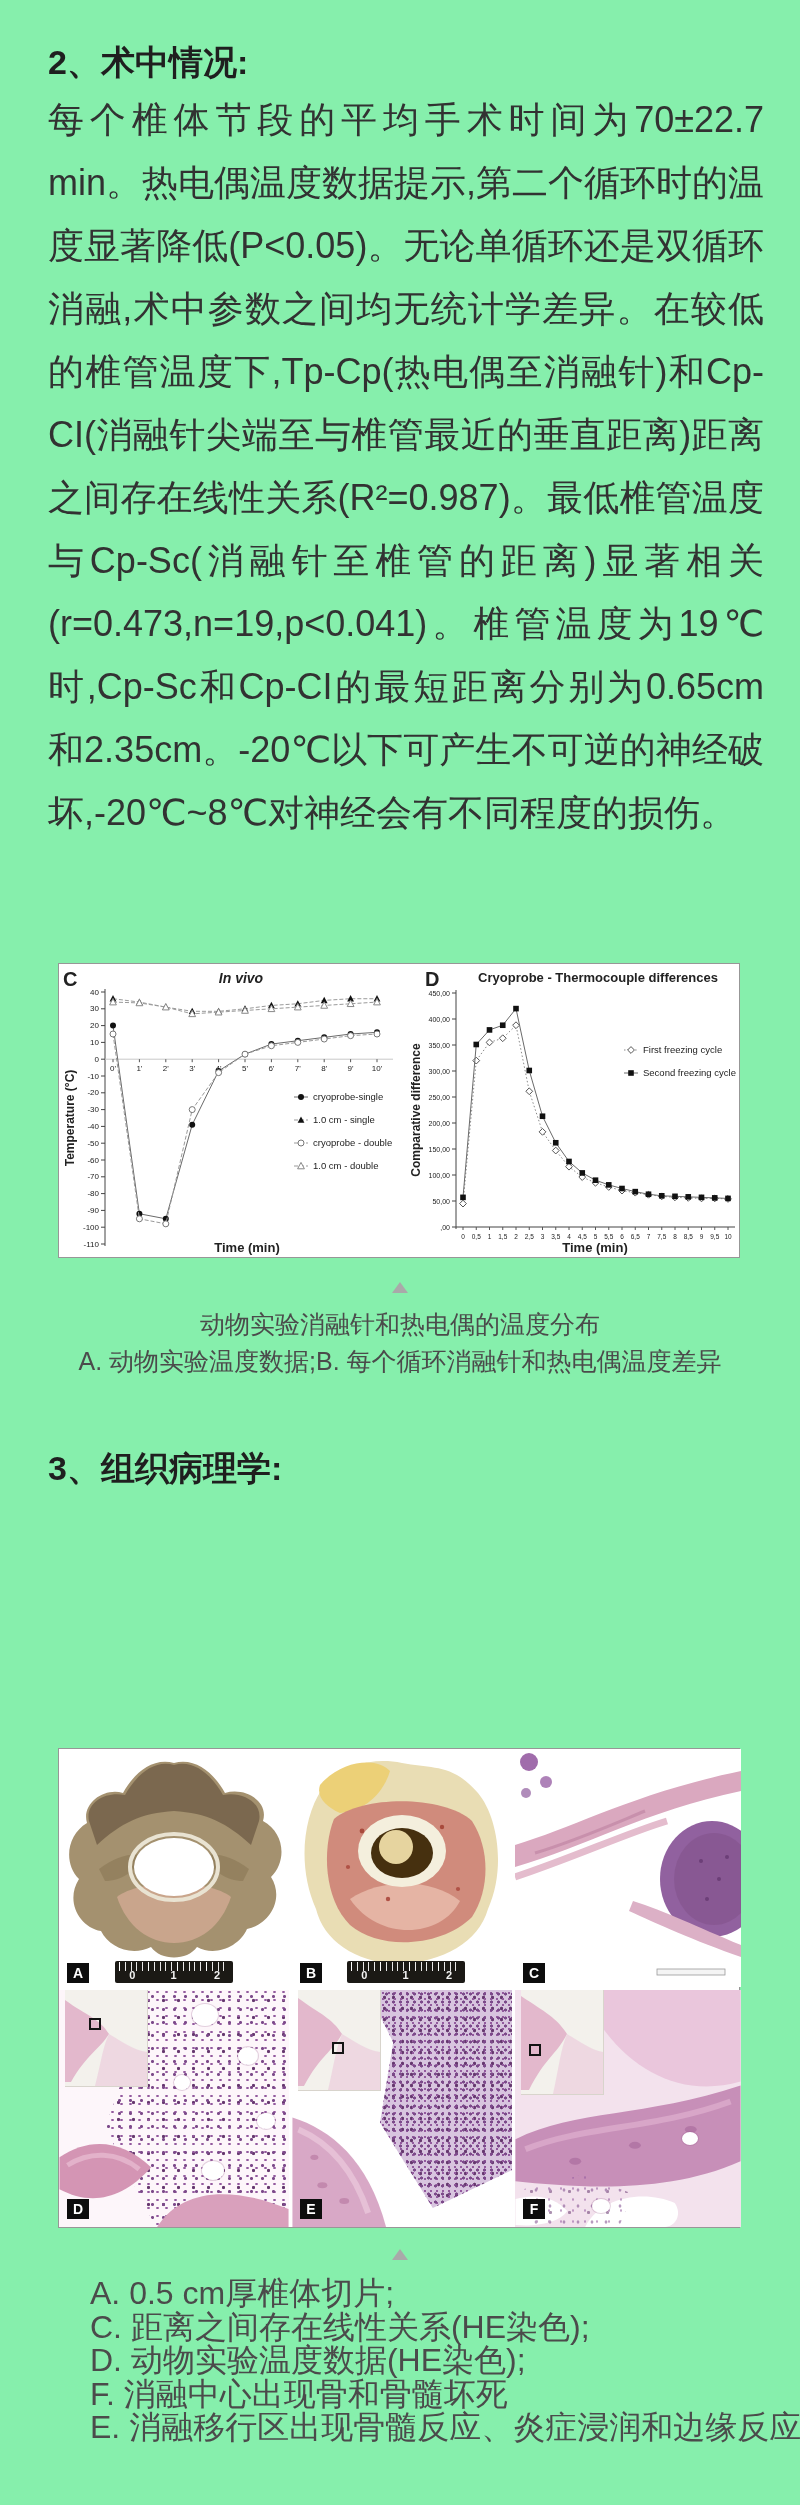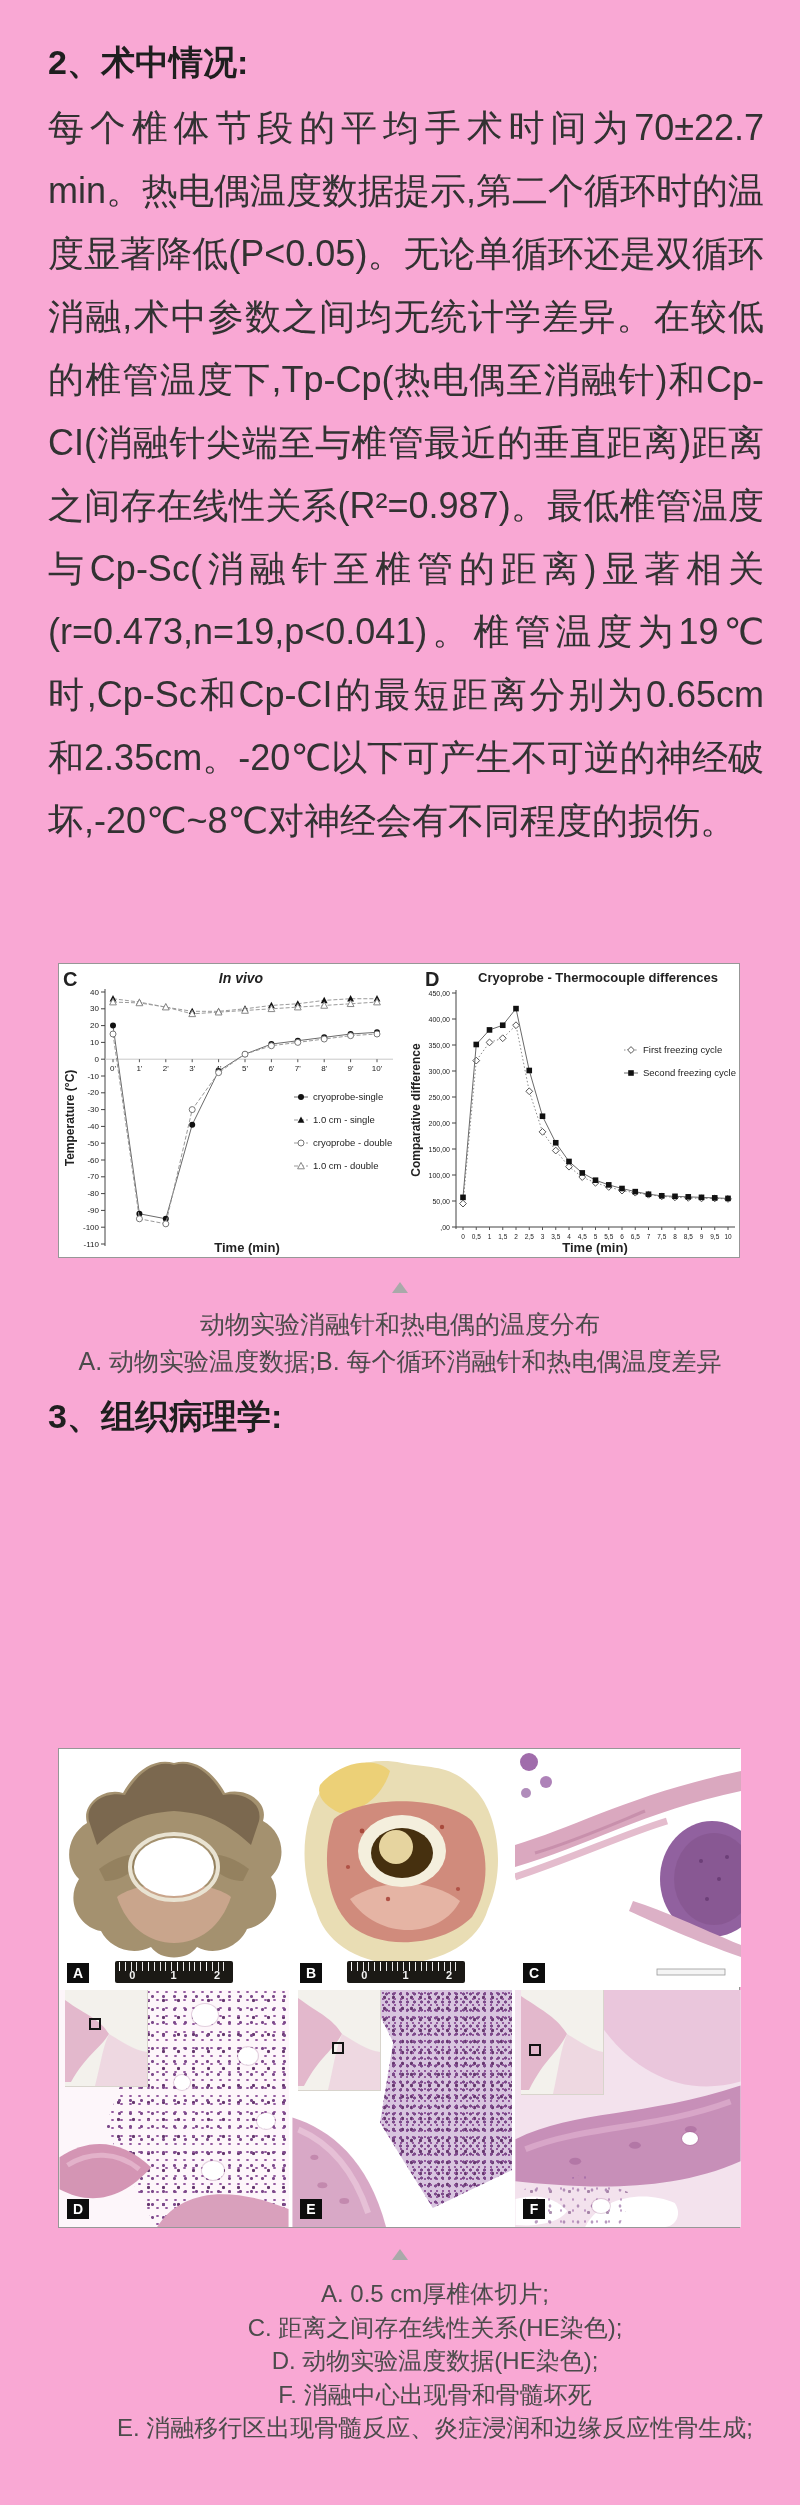--- a/index.html
+++ b/index.html
@@ -1,27 +1,27 @@
 <!DOCTYPE html>
 <html><head>
 <meta charset="utf-8">
 <style>
   html,body{margin:0;padding:0;background:#ffffff;}
-  .page{position:relative;width:800px;height:2505px;background:#f9a8d4;overflow:hidden;
+  .page{position:relative;width:800px;height:2505px;background:#86efac;overflow:hidden;
         font-family:"Liberation Sans","DejaVu Sans",sans-serif;}
   .abs{position:absolute;}
   .h2{left:48px;width:716px;font-size:34px;font-weight:bold;color:#1f1f1f;line-height:44px;}
   .para{left:48px;width:716px;font-size:36px;line-height:63px;color:#323232;
         text-align:justify;margin:0;}
   .figbox{left:58px;width:680px;background:#fff;border:1px solid #979797;}
   .tri{left:0;right:0;margin:0 auto;width:0;height:0;
        border-left:8px solid transparent;border-right:8px solid transparent;
        border-bottom:11px solid #a9a9a9;}
   .cap{left:0;width:800px;text-align:center;font-size:25px;color:#4b4b4b;line-height:30px;}
-  .caplist{left:90px;width:690px;font-size:24px;color:#4b4b4b;line-height:33.5px;text-align:center;}
+  .caplist{left:90px;width:690px;font-size:32px;color:#4b4b4b;line-height:33.5px;}
   .caplist div{white-space:nowrap;}
 
   
   .histo{display:grid;grid-template-columns:230px 220px 226px;grid-template-rows:238px 237px;
          gap:3px;background:#ffffff;}
   .panel{position:relative;overflow:hidden;background:#fff;}
   .panel svg.art{position:absolute;left:0;top:0;width:100%;height:100%;}
   .plabel{position:absolute;left:8px;bottom:8px;width:22px;height:20px;background:#0d0d0d;
           color:#ffffff;font-weight:bold;font-size:14px;display:flex;align-items:center;
           justify-content:center;line-height:1;}
@@ -45,21 +45,21 @@
      background-size:7px 8px,6px 6px,9px 11px;}
   .speck.light{opacity:.55;background-size:14px 16px,12px 11px,19px 21px;}
   .vac{position:absolute;background:#ffffff;border-radius:50%;box-shadow:0 0 0 1px rgba(150,90,140,.25);}
 </style>
 </head>
 <body>
 
 <div class="page">
 
   <div class="abs h2" style="top:40px">2、术中情况:</div>
-  <p class="abs para" style="top:96px">每个椎体节段的平均手术时间为70±22.7 min。热电偶温度数据提示,第二个循环时的温度显著降低(P&lt;0.05)。无论单循环还是双循环消融,术中参数之间均无统计学差异。在较低的椎管温度下,Tp-Cp(热电偶至消融针)和Cp-CI(消融针尖端至与椎管最近的垂直距离)距离之间存在线性关系(R²=0.987)。最低椎管温度与Cp-Sc(消融针至椎管的距离)显著相关(r=0.473,n=19,p&lt;0.041)。椎管温度为19℃时,Cp-Sc和Cp-CI的最短距离分别为0.65cm和2.35cm。-20℃以下可产生不可逆的神经破坏,-20℃~8℃对神经会有不同程度的损伤。</p>
+  <p class="abs para" style="top:88px">每个椎体节段的平均手术时间为70±22.7 min。热电偶温度数据提示,第二个循环时的温度显著降低(P&lt;0.05)。无论单循环还是双循环消融,术中参数之间均无统计学差异。在较低的椎管温度下,Tp-Cp(热电偶至消融针)和Cp-CI(消融针尖端至与椎管最近的垂直距离)距离之间存在线性关系(R²=0.987)。最低椎管温度与Cp-Sc(消融针至椎管的距离)显著相关(r=0.473,n=19,p&lt;0.041)。椎管温度为19℃时,Cp-Sc和Cp-CI的最短距离分别为0.65cm和2.35cm。-20℃以下可产生不可逆的神经破坏,-20℃~8℃对神经会有不同程度的损伤。</p>
 
   <div class="abs figbox" style="top:963px;height:293px">
     <svg id="chartsSvg" width="680" height="293">
         <text x="4" y="22" text-anchor="start" font-size="20" font-family="Liberation Sans, DejaVu Sans, sans-serif" fill="#222" font-weight="bold">C</text>
         <text x="182" y="19" text-anchor="middle" font-size="14" font-family="Liberation Sans, DejaVu Sans, sans-serif" fill="#222" font-weight="bold" font-style="italic">In vivo</text>
         <line x1="46" y1="25" x2="46" y2="282" stroke="#444" stroke-width="1"></line>
         <line x1="42" y1="28" x2="46" y2="28" stroke="#444" stroke-width="1"></line>
         <text x="40" y="30.5" text-anchor="end" font-size="8" font-family="Liberation Sans, DejaVu Sans, sans-serif" fill="#222">40</text>
         <line x1="42" y1="44.8" x2="46" y2="44.8" stroke="#444" stroke-width="1"></line>
         <text x="40" y="47.3" text-anchor="end" font-size="8" font-family="Liberation Sans, DejaVu Sans, sans-serif" fill="#222">30</text>
@@ -294,21 +294,21 @@
         <text x="584" y="112.2" text-anchor="start" font-size="9.5" font-family="Liberation Sans, DejaVu Sans, sans-serif" fill="#222">Second freezing cycle</text>
         <text x="536" y="288" text-anchor="middle" font-size="13" font-family="Liberation Sans, DejaVu Sans, sans-serif" fill="#222" font-weight="bold">Time (min)</text>
         <text x="361" y="146" text-anchor="middle" font-size="12" font-family="Liberation Sans, DejaVu Sans, sans-serif" fill="#222" font-weight="bold" transform="rotate(-90 361 146)">Comparative difference</text>
       </svg>
   </div>
 
   <div class="abs tri" style="top:1282px"></div>
   <div class="abs cap" style="top:1309px">动物实验消融针和热电偶的温度分布</div>
   <div class="abs cap" style="top:1346px">A. 动物实验温度数据;B. 每个循环消融针和热电偶温度差异</div>
 
-  <div class="abs h2" style="top:1394px">3、组织病理学:</div>
+  <div class="abs h2" style="top:1446px">3、组织病理学:</div>
 
   <div class="abs figbox histo" style="top:1748px;height:478px">
 
     <div class="panel toprow">
       <svg class="art" viewBox="0 0 230 238">
         <path d="M115,14 C138,8 156,26 166,44 C186,38 210,52 204,72 C226,84 228,112 212,128 C226,150 210,176 188,180 C180,198 156,208 138,198 C128,212 102,212 92,198 C72,208 50,198 42,182 C20,178 6,152 20,130 C4,114 8,86 28,74 C22,54 46,38 64,44 C74,26 92,8 115,14 Z" fill="#a4916f"></path>
         <path d="M115,16 C136,10 154,28 164,46 C184,42 204,54 200,72 L192,96 C168,74 148,64 115,62 C82,64 62,74 38,96 L30,72 C26,54 46,42 66,46 C76,28 94,10 115,16 Z" fill="#77654c" opacity="0.92"></path>
         <path d="M58,148 C80,130 150,130 172,148 C162,178 140,194 115,194 C90,194 68,178 58,148 Z" fill="#c9a58c"></path>
         <path d="M40,120 C56,108 70,104 84,106 C78,122 62,132 46,132 Z" fill="#8d7a58" opacity="0.7"></path>
         <path d="M190,120 C174,108 160,104 146,106 C152,122 168,132 184,132 Z" fill="#8d7a58" opacity="0.7"></path>

